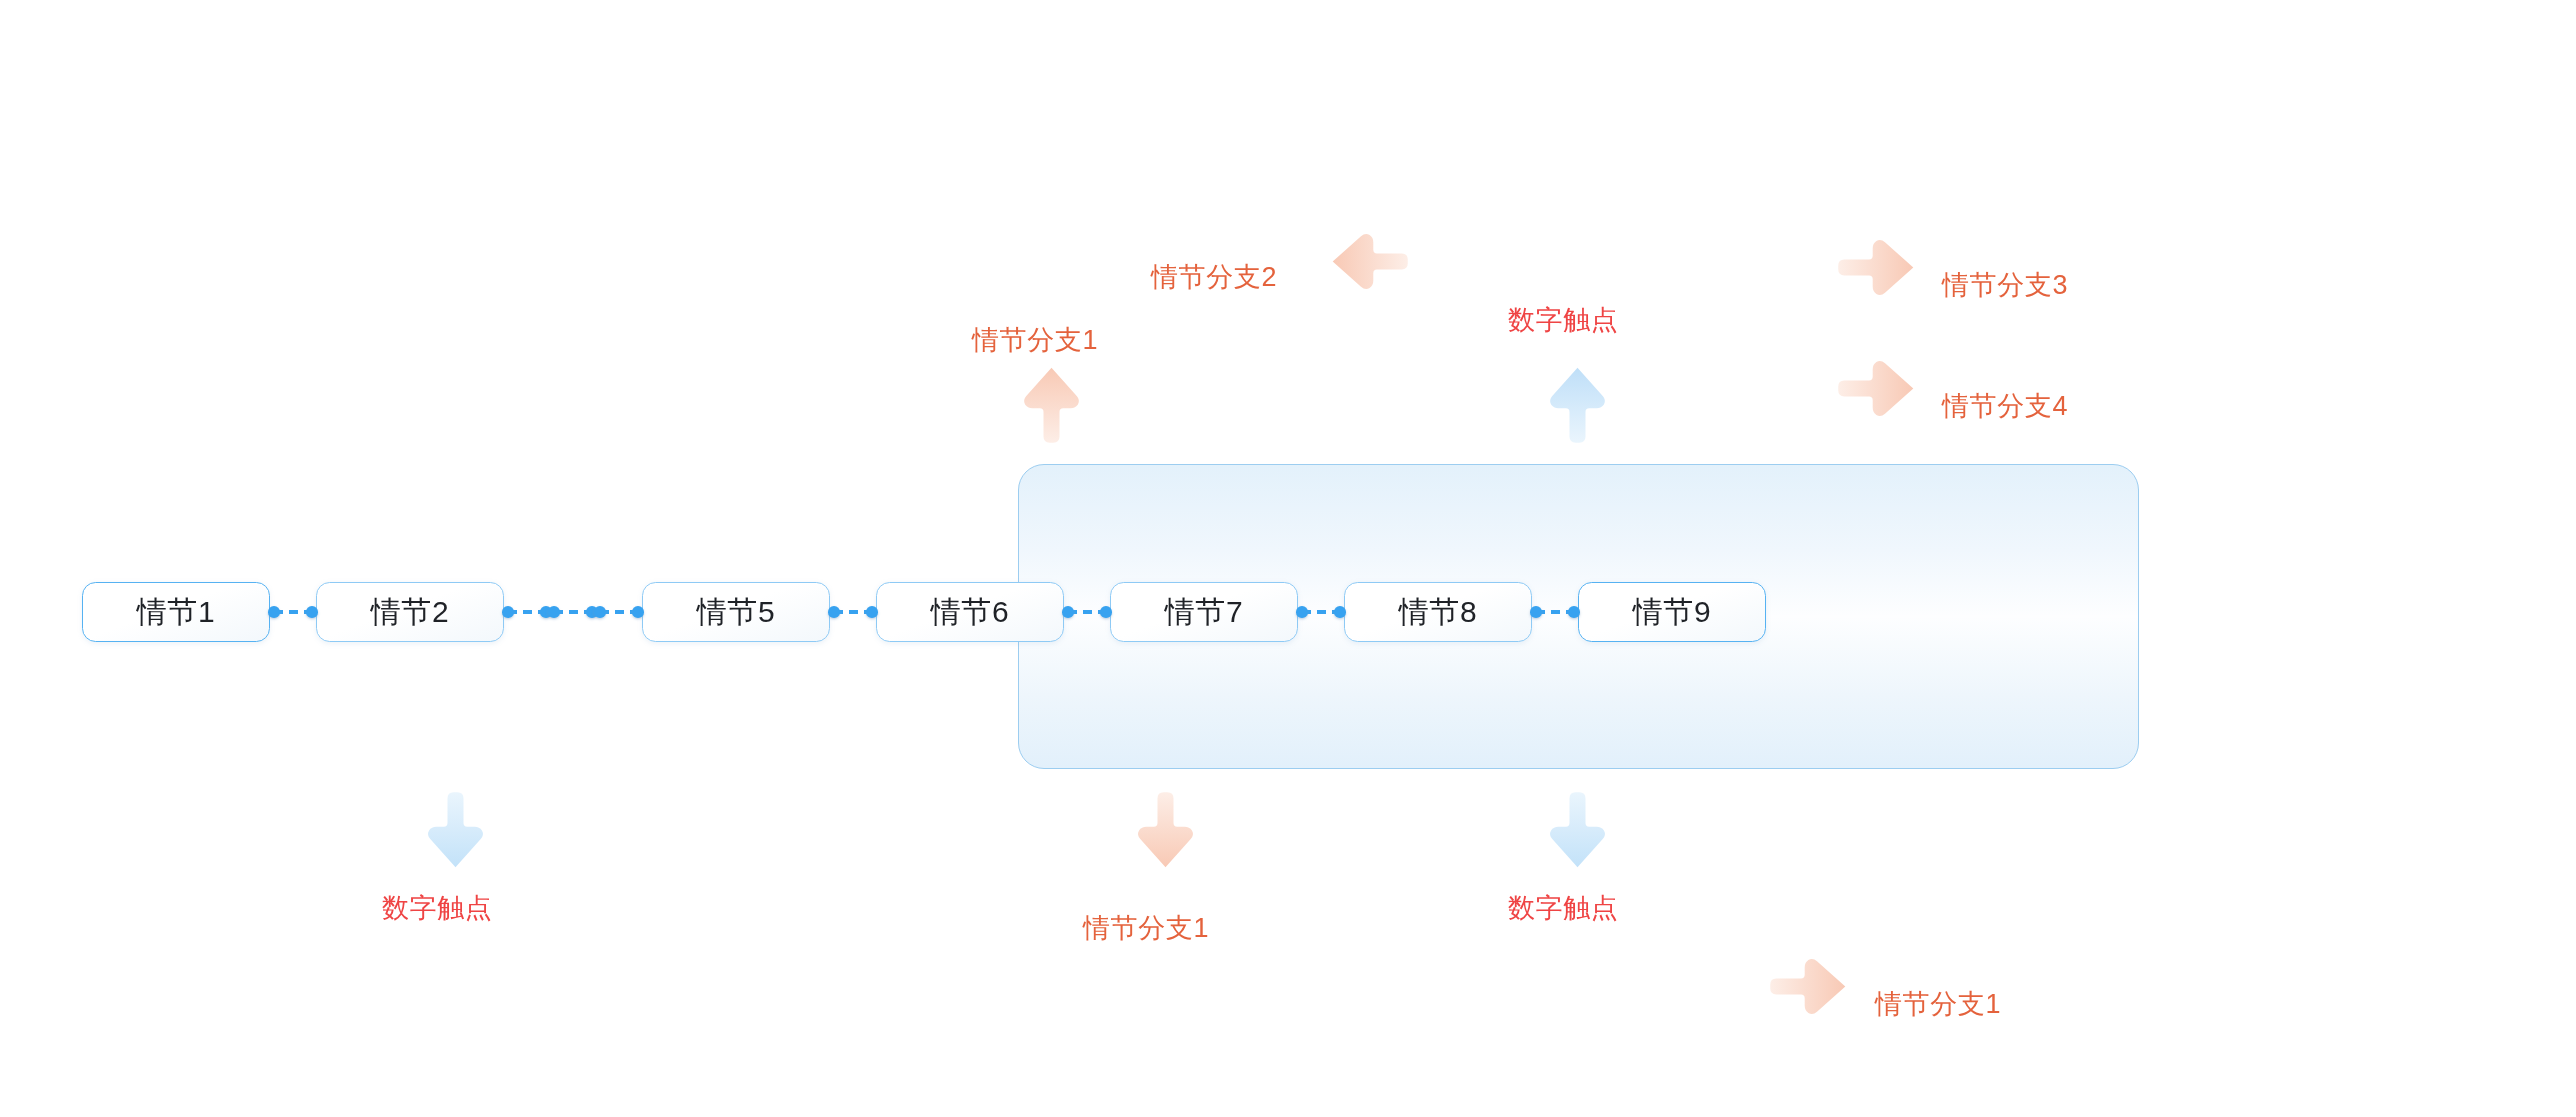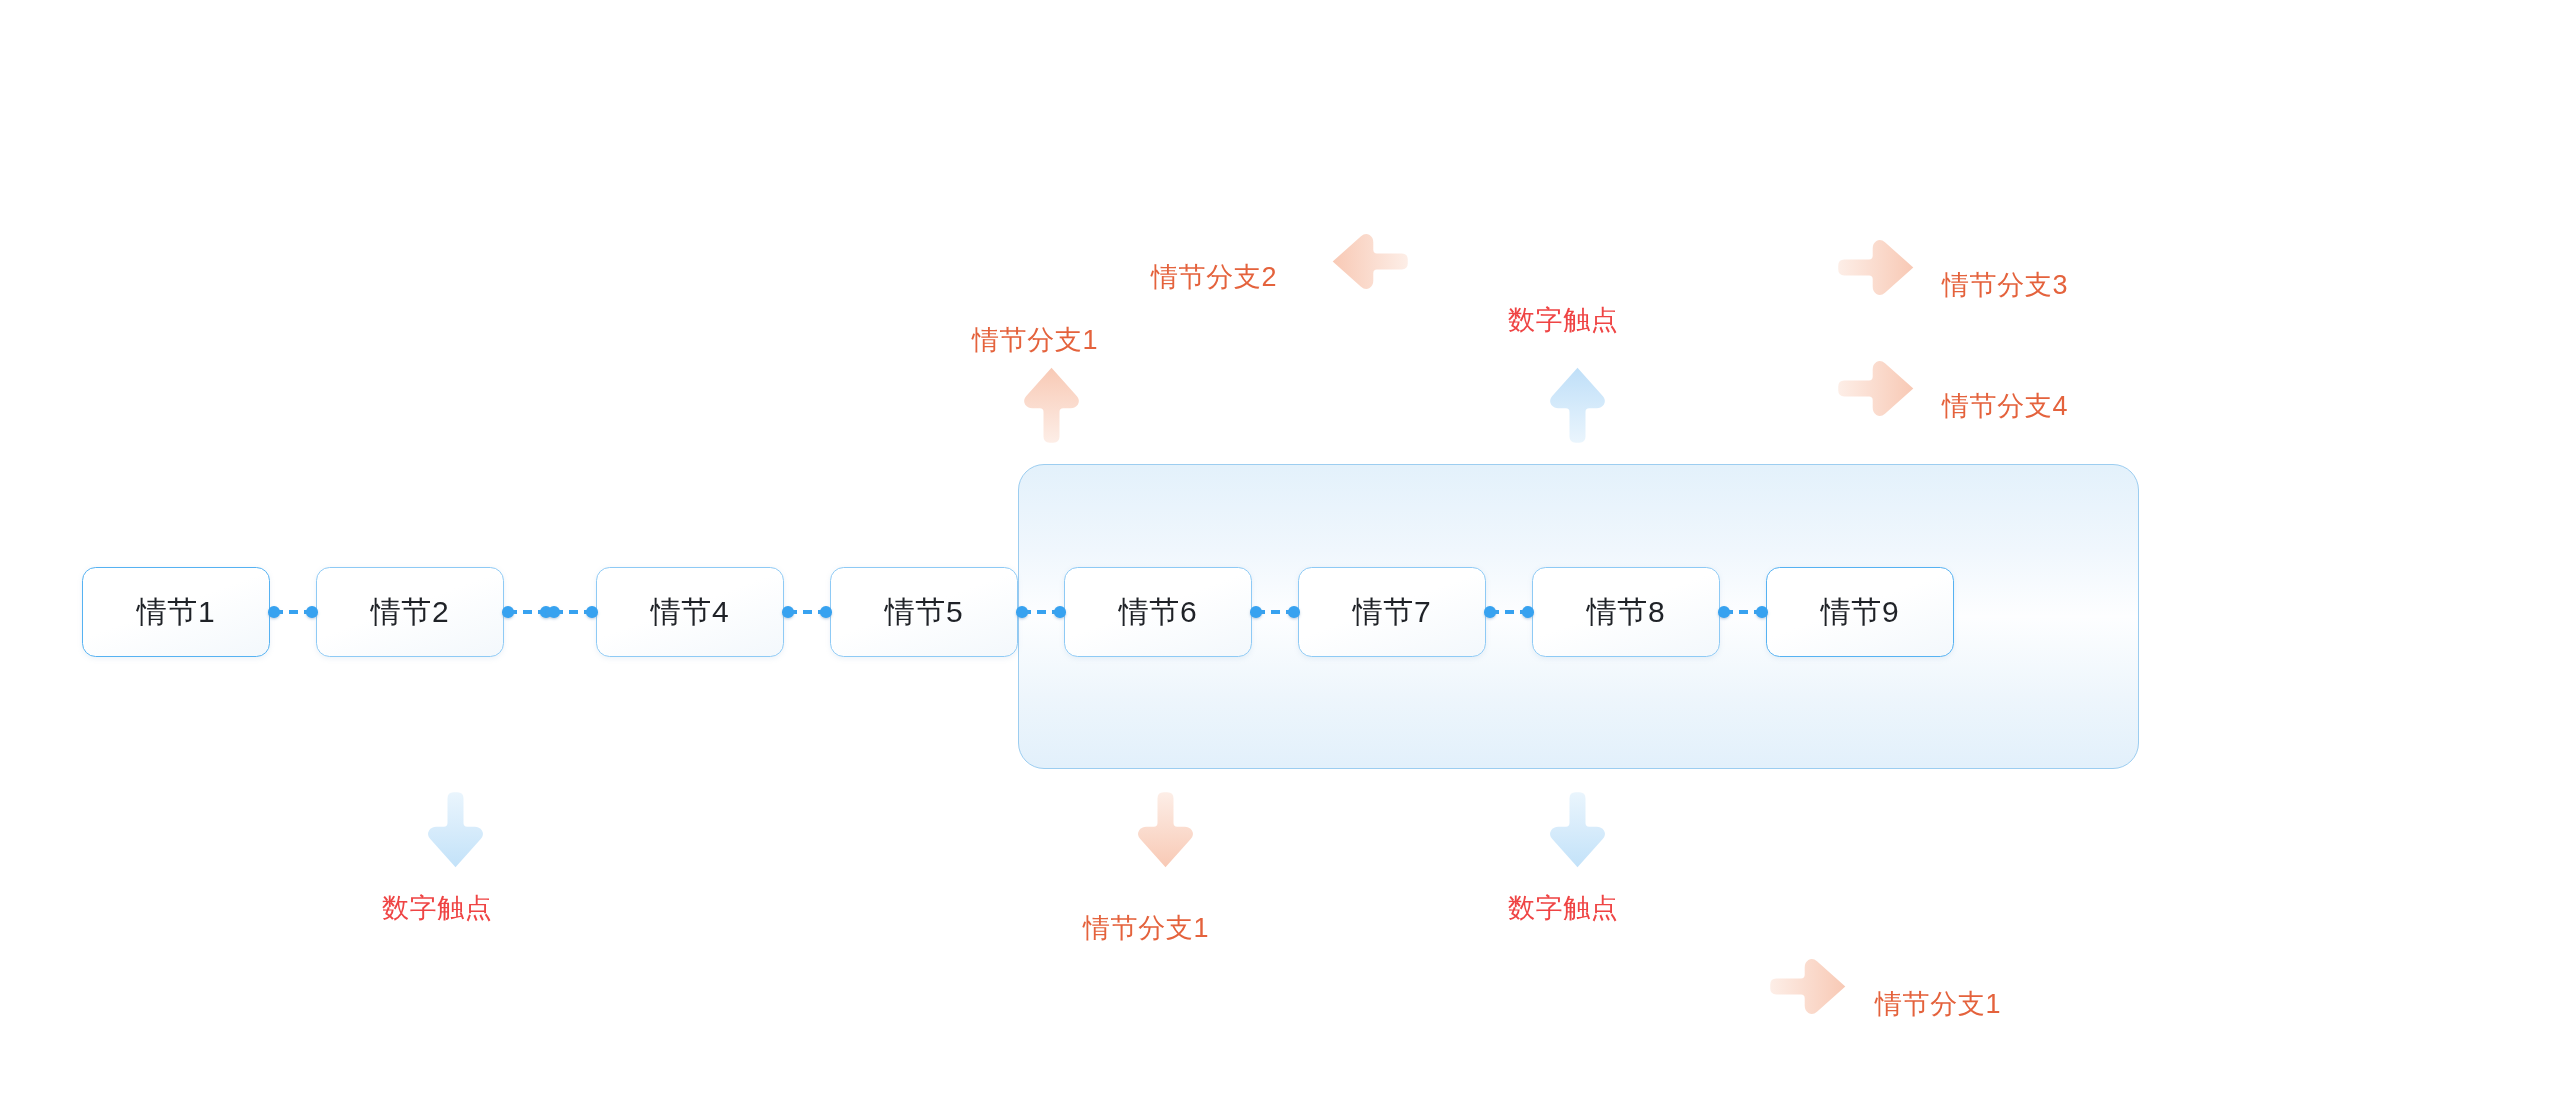--- a/index.html
+++ b/index.html
@@ -23,21 +23,21 @@
 
   
   .chain{
     position:absolute;
     left:82px; top:575px;
     height:74px;
     display:flex;
     align-items:center;
   }
   .node{
-    width:188px;height:90px;
+    width:188px;height:60px;
     box-sizing:border-box;
     border:1.9px solid #8ecaf5;
     border-radius:13.6px;
     background:linear-gradient(160deg,#ffffff 0%,#ffffff 45%,#f3f8fc 100%);
     box-shadow:0 1.9px 5px rgba(120,160,200,.13);
     display:flex;align-items:center;justify-content:center;
     color:#1f2227;
     font-size:30px;
     letter-spacing:0.6px;
     white-space:nowrap;
@@ -174,21 +174,20 @@
       </div>
     </div>
 
     <div class="connector">
       <div class="line">
         <span class="dot l"></span>
         <span class="dot r"></span>
       </div>
     </div>
 
-    <div class="node">情节4</div>
     <div class="connector">
       <div class="line">
         <span class="dot l"></span>
         <span class="dot r"></span>
       </div>
     </div>
 
     <div class="node">情节5</div>
     <div class="connector">
       <div class="line">

